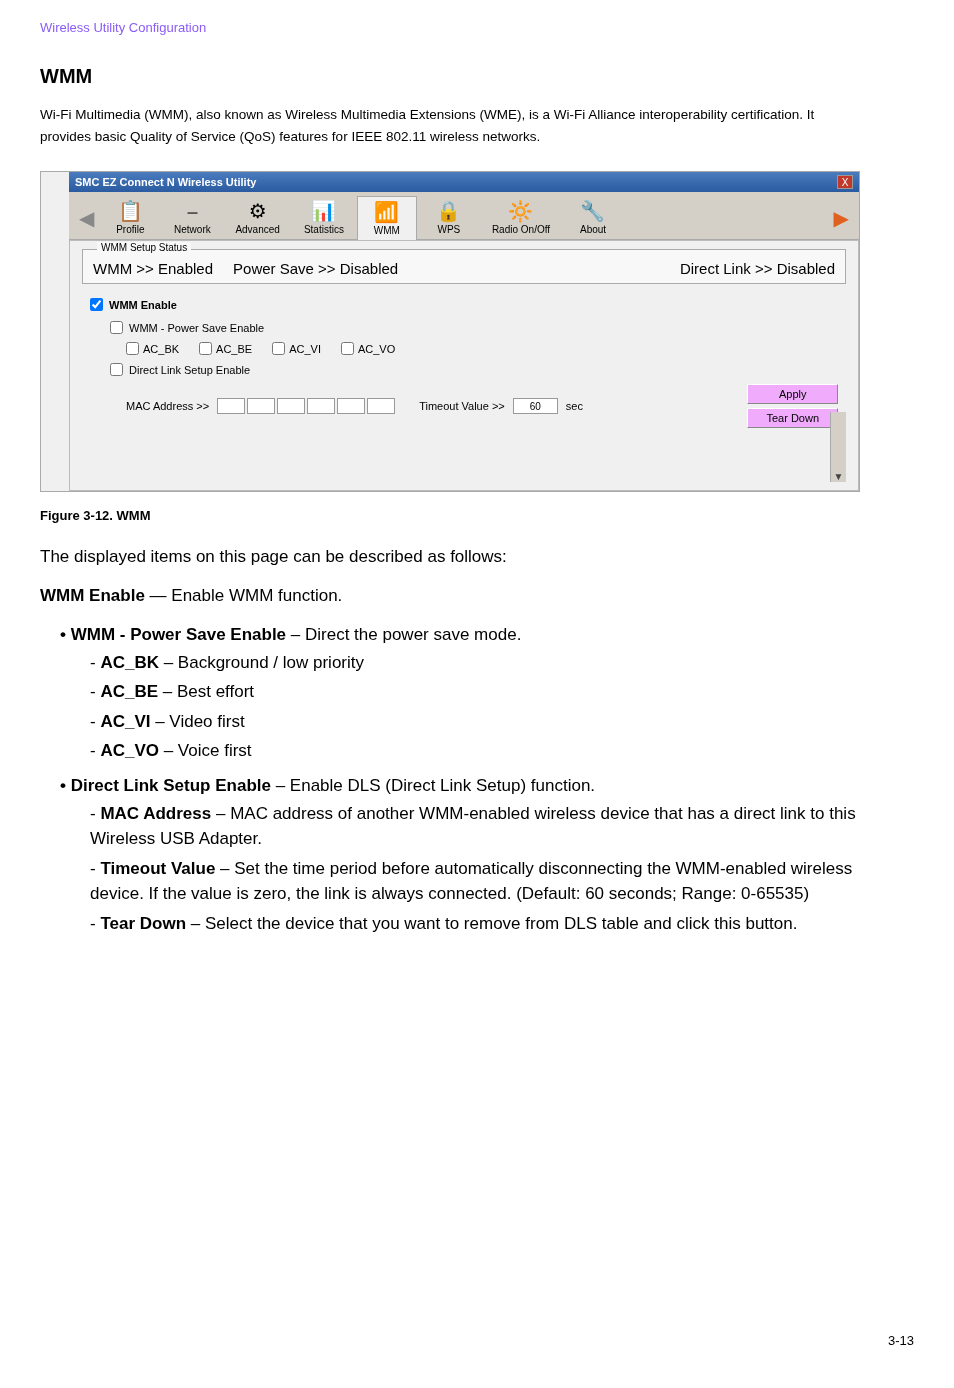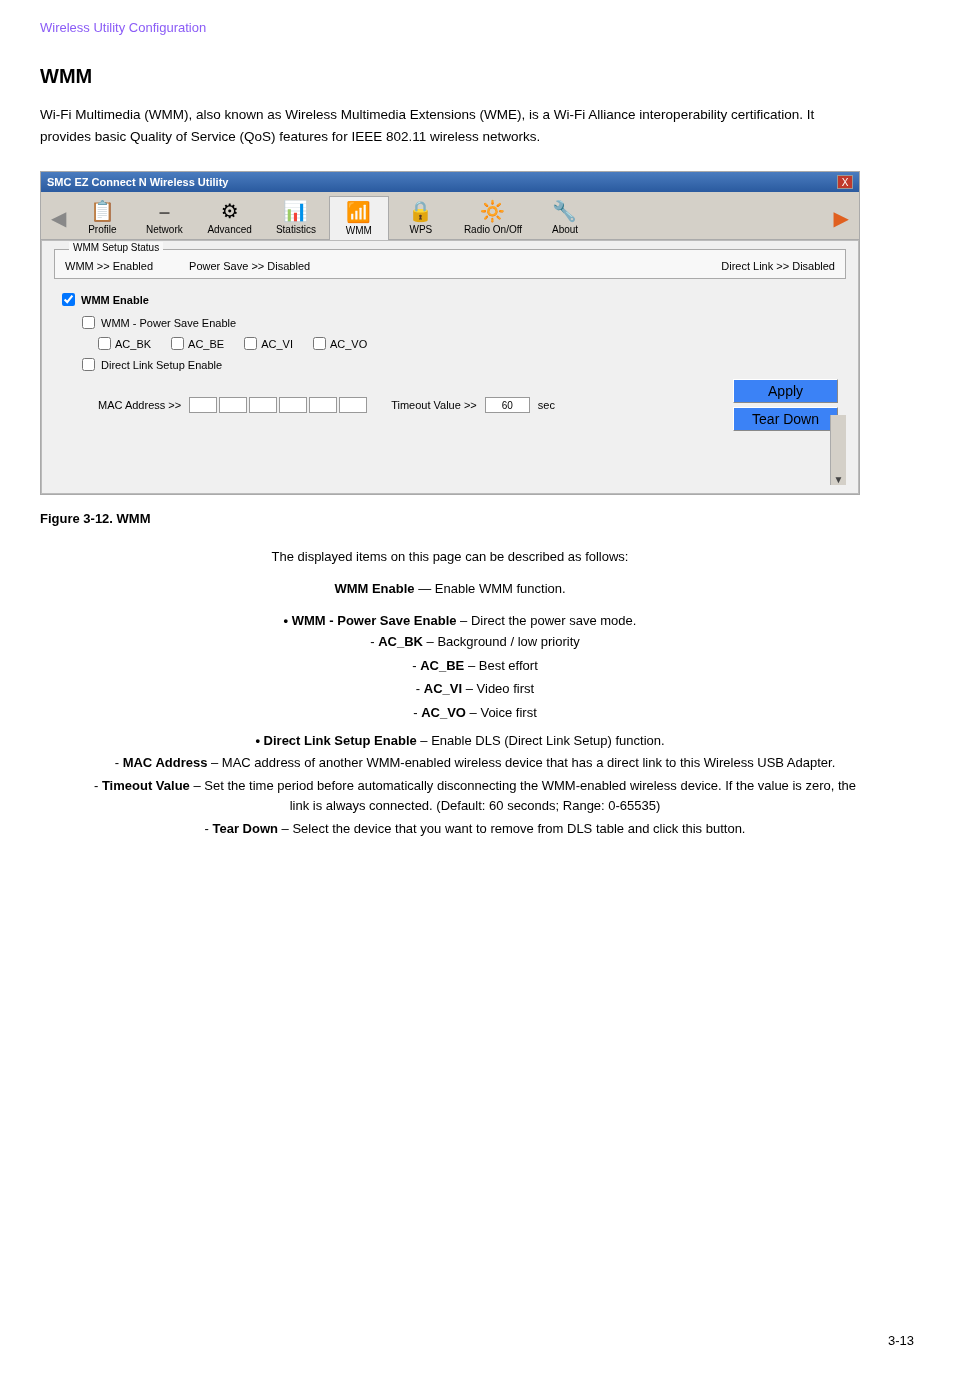--- a/index.html
+++ b/index.html
@@ -28,20 +28,21 @@
       line-height: 1.6;
       margin-bottom: 24px;
       max-width: 820px;
     }
     
     .app-window {
       border: 1px solid #aaa;
       background: #f0f0f0;
       width: 820px;
       margin-bottom: 16px;
+      padding-left: 28px;
     }
     .app-titlebar {
       background: linear-gradient(to bottom, #4a7cbf, #2a5a9f);
       color: #fff;
       font-size: 11px;
       padding: 3px 6px;
       display: flex;
       justify-content: space-between;
       align-items: center;
     }
@@ -138,22 +139,22 @@
     .status-group-title {
       position: absolute;
       top: -8px;
       left: 14px;
       background: #f8f8f8;
       font-size: 10px;
       padding: 0 4px;
     }
     .status-row {
       display: flex;
-      gap: 36px;
-      font-size: 11px;
+      gap: 20px;
+      font-size: 15px;
       margin-top: 4px;
     }
     
     .form-area {
       padding: 4px 8px;
     }
     .wmm-enable-row {
       display: flex;
       align-items: center;
       gap: 6px;
@@ -226,26 +227,26 @@
       font-size: 10px;
       text-align: center;
     }
     .buttons-col {
       display: flex;
       flex-direction: column;
       gap: 4px;
       margin-left: auto;
     }
     .action-btn {
-      background: #3b82f6;
+      background: #f0abfc;
       border: 1px solid #888;
       border-top-color: #fff;
       border-left-color: #fff;
       padding: 3px 18px;
-      font-size: 14px;
+      font-size: 11px;
       cursor: pointer;
       min-width: 70px;
     }
     .scrollbar-right {
       position: absolute;
       right: 0;
       bottom: 0;
       width: 16px;
       height: 70px;
       background: #d4d0c8;
@@ -261,24 +262,23 @@
       cursor: pointer;
     }
     
     .figure-caption {
       text-align: left;
       font-size: 13px;
       margin-bottom: 20px;
     }
     
     .desc-section {
-      font-size: 13px;
+      font-size: 17px;
       line-height: 1.7;
       max-width: 820px;
-      text-align: center;
     }
     .desc-section p {
       margin-bottom: 10px;
     }
     .desc-section .bold {
       font-weight: bold;
     }
     .bullet-list {
       margin-left: 20px;
       list-style: none;

